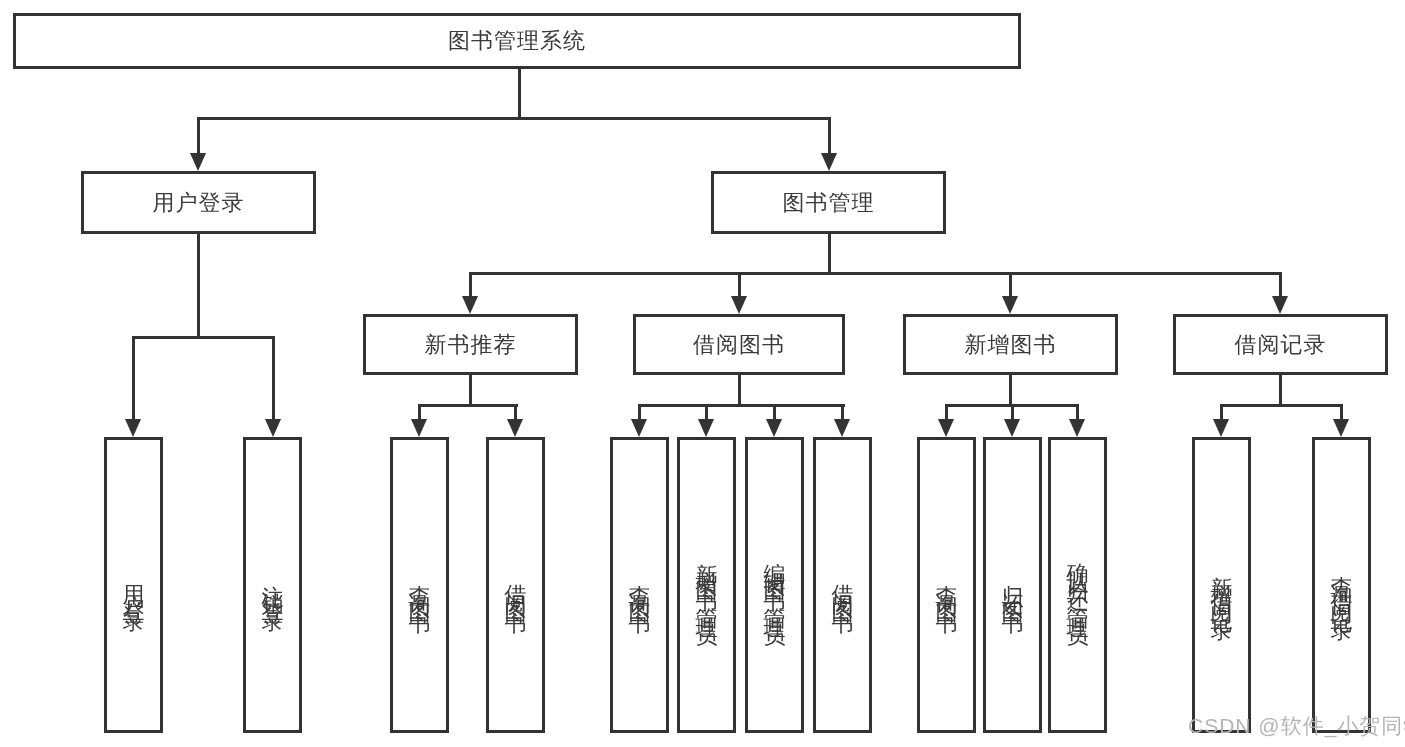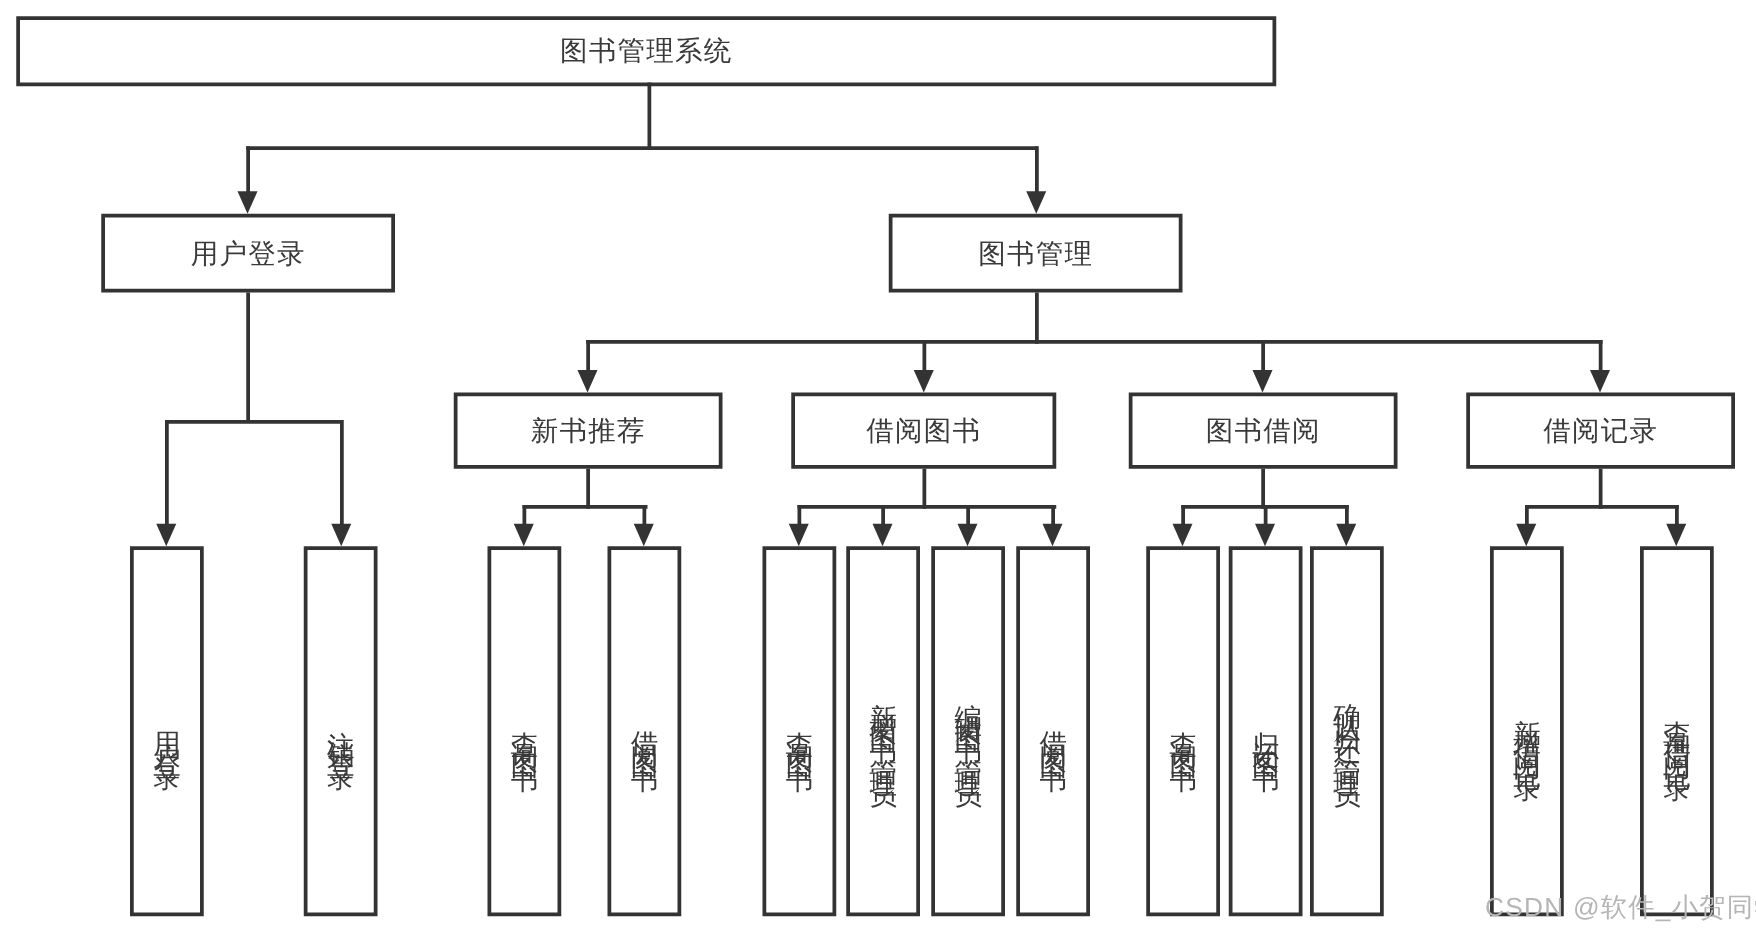--- a/index.html
+++ b/index.html
@@ -76,21 +76,21 @@
 
   <div class="box" style="left:711px; top:171px; width:235px; height:63px;">
     <span>图书管理</span>
   </div>
 
   <div class="box" style="left:633px; top:314px; width:212px; height:61px;">
     <span>借阅图书</span>
   </div>
 
   <div class="box" style="left:903px; top:314px; width:215px; height:61px;">
-    <span>图书借阅</span>
+    <span>新增图书</span>
   </div>
 
   <div class="box" style="left:1173px; top:314px; width:215px; height:61px;">
     <span>借阅记录</span>
   </div>
 
   <div class="box vbox" style="left:104px; top:437px; width:59px; height:296px;">
     <span>用户登录</span>
   </div>
   <div class="box vbox" style="left:243px; top:437px; width:59px; height:296px;">

